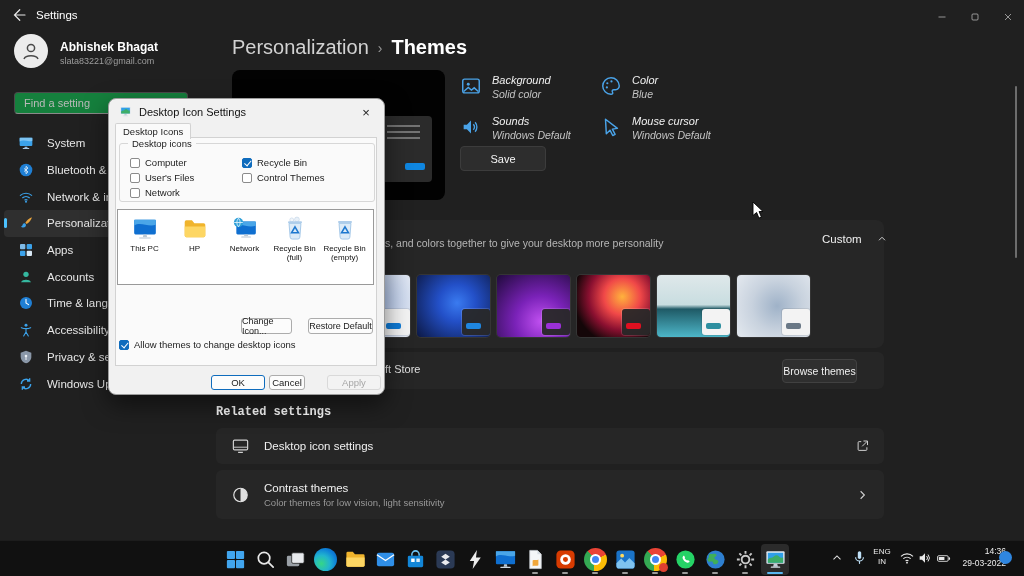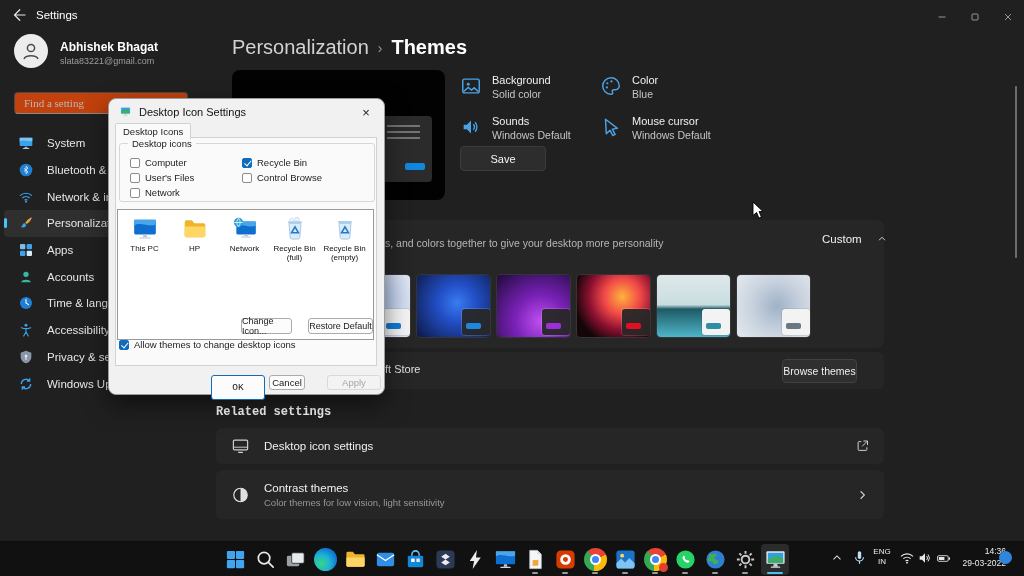--- a/index.html
+++ b/index.html
@@ -9,40 +9,40 @@
   
   .back-btn{left:8px;top:6px;width:22px;height:18px;}
   .app-title{left:36px;top:9px;font-size:11.5px;color:#fff;}
   .win-btn{top:0;width:33px;height:30px;display:flex;align-items:center;justify-content:center;}
   .win-btn span{width:12px;height:12px;display:block;}
   
   .avatar{left:14px;top:34px;width:34px;height:34px;border-radius:50%;background:#ececec;display:flex;align-items:center;justify-content:center;}
   .avatar span{width:24px;height:24px;display:block;}
   .user-name{left:60px;top:40px;font-size:12px;font-weight:bold;color:#fff;}
   .user-email{left:60px;top:56px;font-size:9px;color:#9d9d9d;}
-  .search{left:14px;top:92px;width:174px;height:22px;background:#c2410c;border:1px solid #4a4a4a;
+  .search{left:14px;top:92px;width:174px;height:22px;background:#15803d;border:1px solid #4a4a4a;
     border-bottom-color:#8a8a8a;border-radius:4px;color:#c9c9c9;font-size:11px;padding:0 0 0 9px;box-sizing:border-box;
-    font-family:Liberation Serif, serif;outline:none;}
+    font-family:Liberation Sans, sans-serif;outline:none;}
   .search::placeholder{color:#b9b9b9;}
   #sidebar{left:0;top:130px;width:210px;display:flex;flex-direction:column;}
   .side-item{position:relative;height:26.7px;margin:0 4px;border-radius:4px;display:flex;align-items:center;
     gap:13px;padding-left:14px;font-size:11.5px;color:#e6e6e6;white-space:nowrap;overflow:hidden;box-sizing:border-box;}
   .side-item .sicon{width:16px;height:16px;flex:none;}
   .side-item.selected{background:#2f2f2f;}
   .side-item.selected::before{content:'';position:absolute;left:0;top:8px;width:3px;height:10px;border-radius:2px;background:#4cc2ff;}
   
   .breadcrumb{left:232px;top:36px;font-size:20px;color:#fff;display:flex;align-items:center;gap:9px;}
   .bc-parent{color:#d2d2d2;font-weight:400;}
   .bc-sep{color:#9a9a9a;font-size:14px;}
   .bc-cur{font-weight:bold;}
   .preview{left:232px;top:70px;width:213px;height:130px;background:#020202;border-radius:8px;}
   .mockwin{position:absolute;left:142px;top:46px;width:58px;height:66px;background:#2b2b2b;border-radius:4px;}
   .mline{position:absolute;left:13px;width:33px;height:1.5px;background:#737373;}
   .mpill{position:absolute;left:31px;top:47px;width:20px;height:7px;border-radius:2px;background:#0f86e0;}
-  #aspects{left:460px;top:74px;display:grid;grid-template-columns:140px auto;row-gap:14px;}
+  #aspects{left:460px;top:74px;display:grid;grid-template-columns:140px auto;row-gap:14px;font-style:italic;}
   .aspect{display:flex;gap:10px;}
   .aspect .ticon{width:22px;height:22px;margin-top:1px;flex:none;}
   .alabel{display:block;font-size:11px;line-height:13px;color:#f0f0f0;}
   .avalue{display:block;font-size:10.5px;line-height:14px;color:#c4c4c4;}
   .save-btn{left:460px;top:146px;width:84px;height:23px;background:#2d2d2d;border:1px solid #3c3c3c;border-radius:4px;
     font-size:11px;color:#f5f5f5;display:flex;align-items:center;justify-content:center;}
   .theme-card{left:216px;top:220px;width:668px;height:128px;background:#262626;border-radius:8px;}
   .subtitle-frag{left:385px;top:237px;font-size:10.5px;color:#b6b6b6;}
   .expander{left:822px;top:230px;height:18px;display:flex;align-items:center;gap:14px;}
   .expander .elabel{font-size:11.5px;color:#f0f0f0;}
@@ -78,31 +78,31 @@
   .dlg-page{left:6px;top:38px;width:262px;height:229px;background:#fafafa;border:1px solid #d2d2d2;box-sizing:border-box;}
   .dlg-group{left:10px;top:44px;width:254px;height:57px;border:1px solid #d7d7d7;border-radius:3px;}
   .dlg-group-label{left:8px;top:-6px;background:#fafafa;padding:0 4px;font-size:9.5px;color:#222;}
   #dlg-checks{left:10px;top:11px;display:grid;grid-auto-flow:column;grid-template-rows:repeat(3,15px);
     grid-template-columns:112px auto;align-items:center;}
   .dlg-check{display:flex;align-items:center;gap:5px;font-size:9.5px;color:#222;}
   .cb{width:10px;height:10px;border:1px solid #8b8b8b;border-radius:2px;background:#fff;position:relative;flex:none;box-sizing:border-box;}
   .checked .cb{background:#0f6cbd;border-color:#0f6cbd;}
   .checked .cb::after{content:'';position:absolute;left:3px;top:0.5px;width:3px;height:5.5px;border:solid #fff;
     border-width:0 1.5px 1.5px 0;transform:rotate(40deg);}
-  .dlg-list{left:8px;top:110px;width:257px;height:131px;background:#fff;border:1px solid #999;box-sizing:border-box;
+  .dlg-list{left:8px;top:110px;width:257px;height:76px;background:#fff;border:1px solid #999;box-sizing:border-box;
     display:flex;padding:5px 2px;gap:1px;}
   .dlg-icon-item{width:49px;text-align:center;}
   .dlg-icon-item .ticon{width:26px;height:26px;display:block;margin:1px auto 2px;}
   .ilabel{font-size:8px;line-height:9px;color:#111;display:block;}
   .dlg-btn{position:absolute;background:#fcfcfc;border:1px solid #acacac;border-radius:3px;font-size:9px;color:#1a1a1a;
     display:flex;align-items:center;justify-content:center;box-sizing:border-box;}
   .btn-change{left:132px;top:219px;width:51px;height:16px;}
   .btn-restore{left:199px;top:219px;width:65px;height:16px;}
   .allow-check{left:10px;top:240px;font-size:9.5px;}
-  .btn-ok{left:102px;top:276px;width:54px;height:25px;border-color:#0f6cbd;font-size:9.5px;font-family:Liberation Mono, monospace;}
+  .btn-ok{left:102px;top:276px;width:54px;height:15px;border-color:#0f6cbd;font-size:9.5px;}
   .btn-cancel{left:160px;top:276px;width:36px;height:15px;font-size:9.5px;}
   .btn-apply{left:218px;top:276px;width:54px;height:15px;font-size:9.5px;background:#f3f3f3;color:#a6a6a6;border-color:#d9d9d9;}
   
   .taskbar{left:0;top:540px;width:1024px;height:36px;background:#111;border-top:1px solid rgba(255,255,255,.05);box-sizing:border-box;}
   #tb-icons{left:221px;top:3px;display:flex;gap:2px;}
   .tb-btn{position:relative;width:28px;height:31px;display:flex;align-items:center;justify-content:center;border-radius:4px;}
   .tb-btn .ticon{width:23px;height:23px;position:relative;display:block;}
   .tb-btn.active{background:#2b2b2b;}
   .tb-btn.running::after,.tb-btn.active::after{content:'';position:absolute;bottom:1px;left:50%;transform:translateX(-50%);
     width:6px;height:2.5px;border-radius:2px;background:#9a9a9a;}
@@ -446,21 +446,21 @@
           <label class="dlg-check">
             <span class="cb"></span>
             <span>Network</span>
           </label>
           <label class="dlg-check checked">
             <span class="cb"></span>
             <span>Recycle Bin</span>
           </label>
           <label class="dlg-check">
             <span class="cb"></span>
-            <span>Control Browse</span>
+            <span>Control Themes</span>
           </label>
         </div>
     </div>
     <div class="abs dlg-list">
 
     <div class="dlg-icon-item">
           <span class="ticon">
             <svg viewBox="0 0 24 24">
               <rect x="2" y="3.5" width="20" height="13.5" rx="1.2" fill="#0f6fd0"></rect>
               <path d="M2 3.5h20v4.5C15 10.5 8 5 2 8.8z" fill="#4aa6e8"></path>

